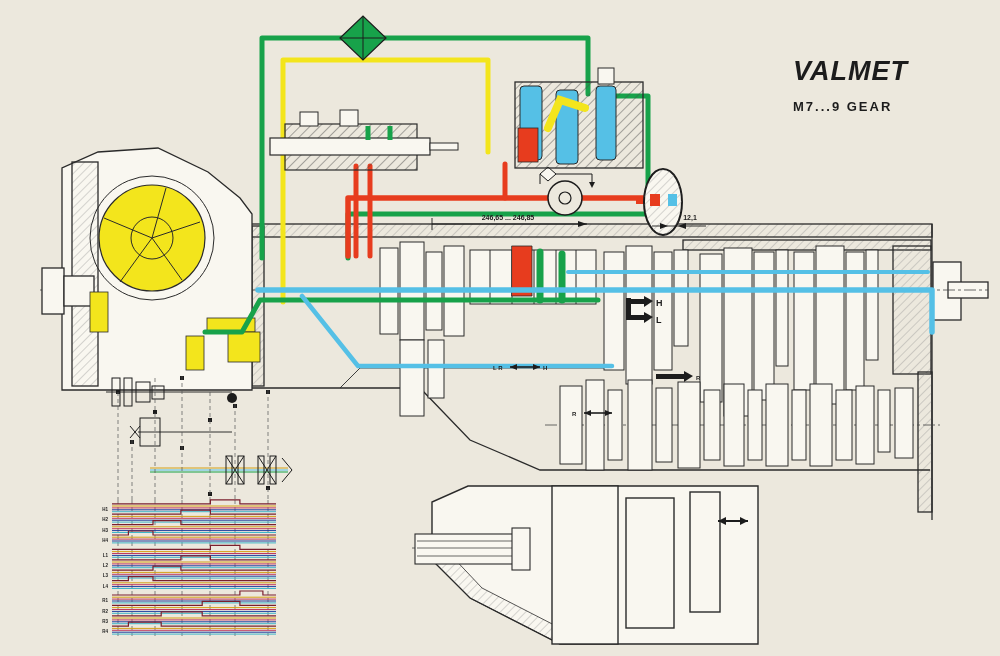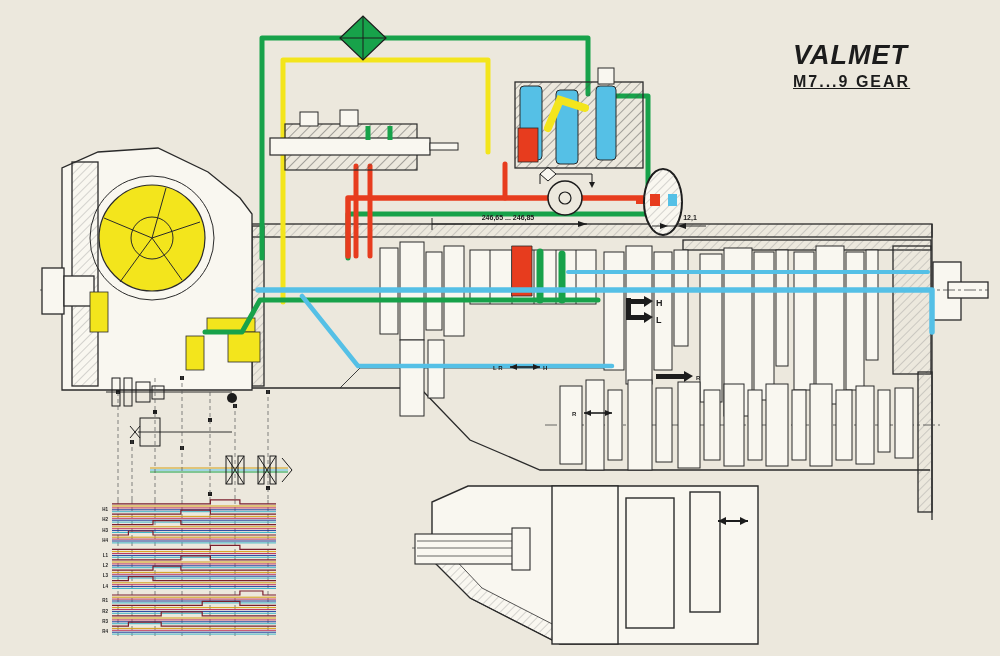--- a/index.html
+++ b/index.html
@@ -4,29 +4,29 @@
 <style>
   html,body{margin:0;padding:0;}
   body{
     width:1000px;height:656px;overflow:hidden;
     font-family:"Liberation Sans", sans-serif;
     background:var(--paper,#ece8dd);
   }
   .stage{position:relative;width:1000px;height:656px;}
   svg{display:block;}
   .brand{
-    position:absolute;top:40px;left:793px;
+    position:absolute;top:56px;left:793px;
     color:var(--ink,#1c1c1c);
   }
   .brand .name{
     font-weight:bold;font-style:italic;font-size:27px;letter-spacing:1px;
     font-family:"Liberation Sans",sans-serif;
   }
   .brand .model{
-    font-weight:bold;font-size:16px;letter-spacing:2px;margin-top:2px;text-decoration:underline;
+    font-weight:bold;font-size:13px;letter-spacing:2px;margin-top:12px;
   }
   text{font-family:"Liberation Sans",sans-serif;fill:var(--ink,#1c1c1c);}
   .dim{font-size:7px;font-weight:bold;}
   .lbl{font-size:9px;font-weight:bold;}
   .lbl-sm{font-size:6px;font-weight:bold;}
 </style>
 </head>
 <body>
 
 <div class="stage">

